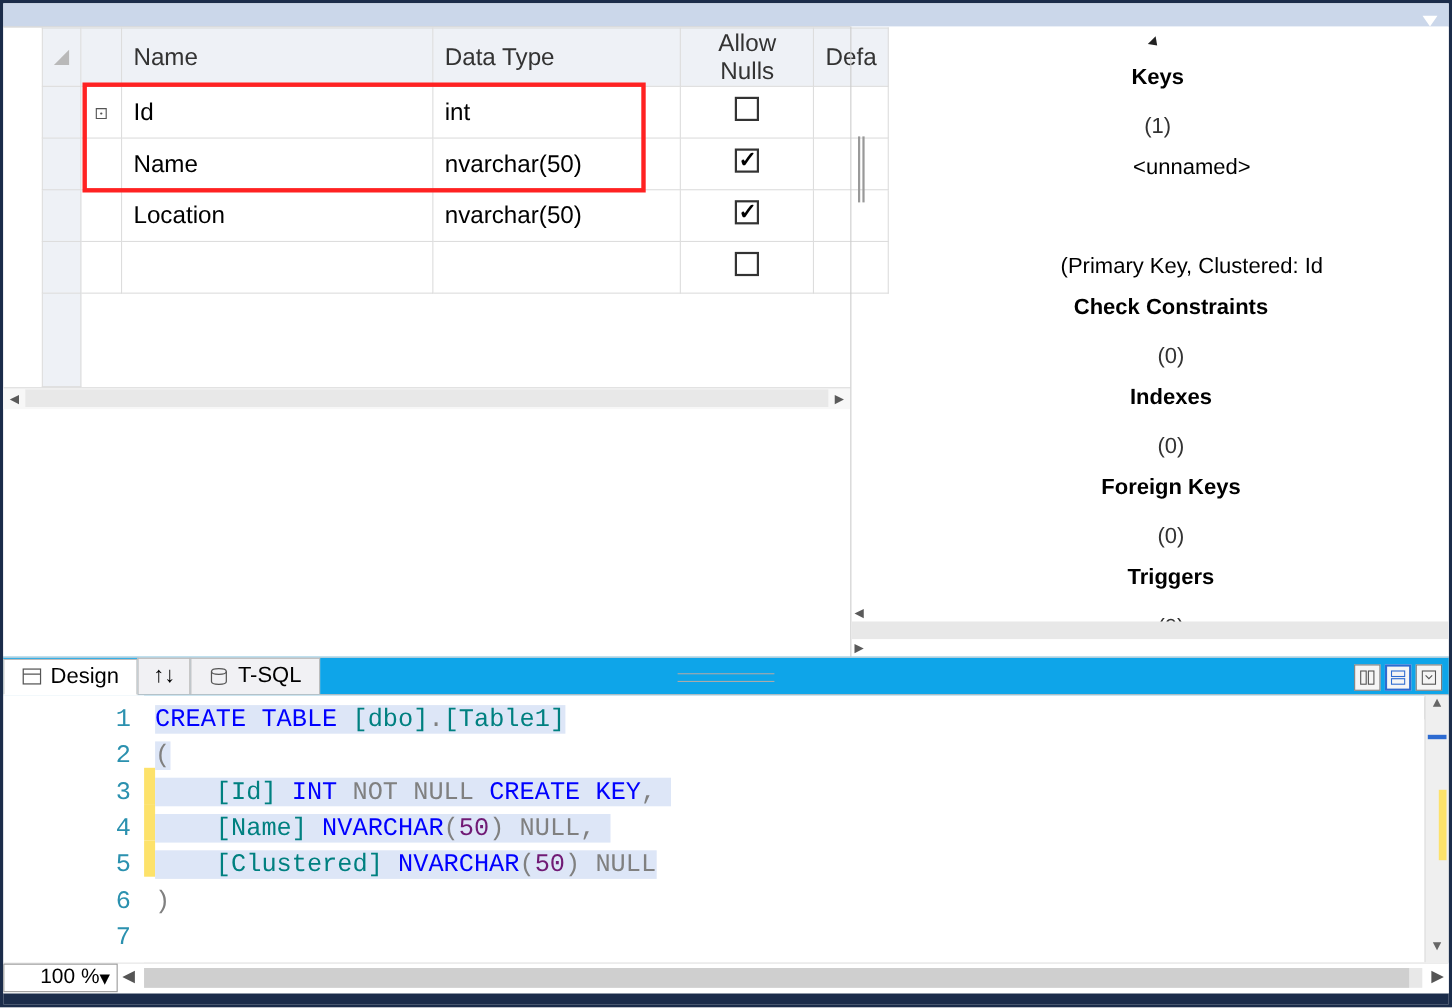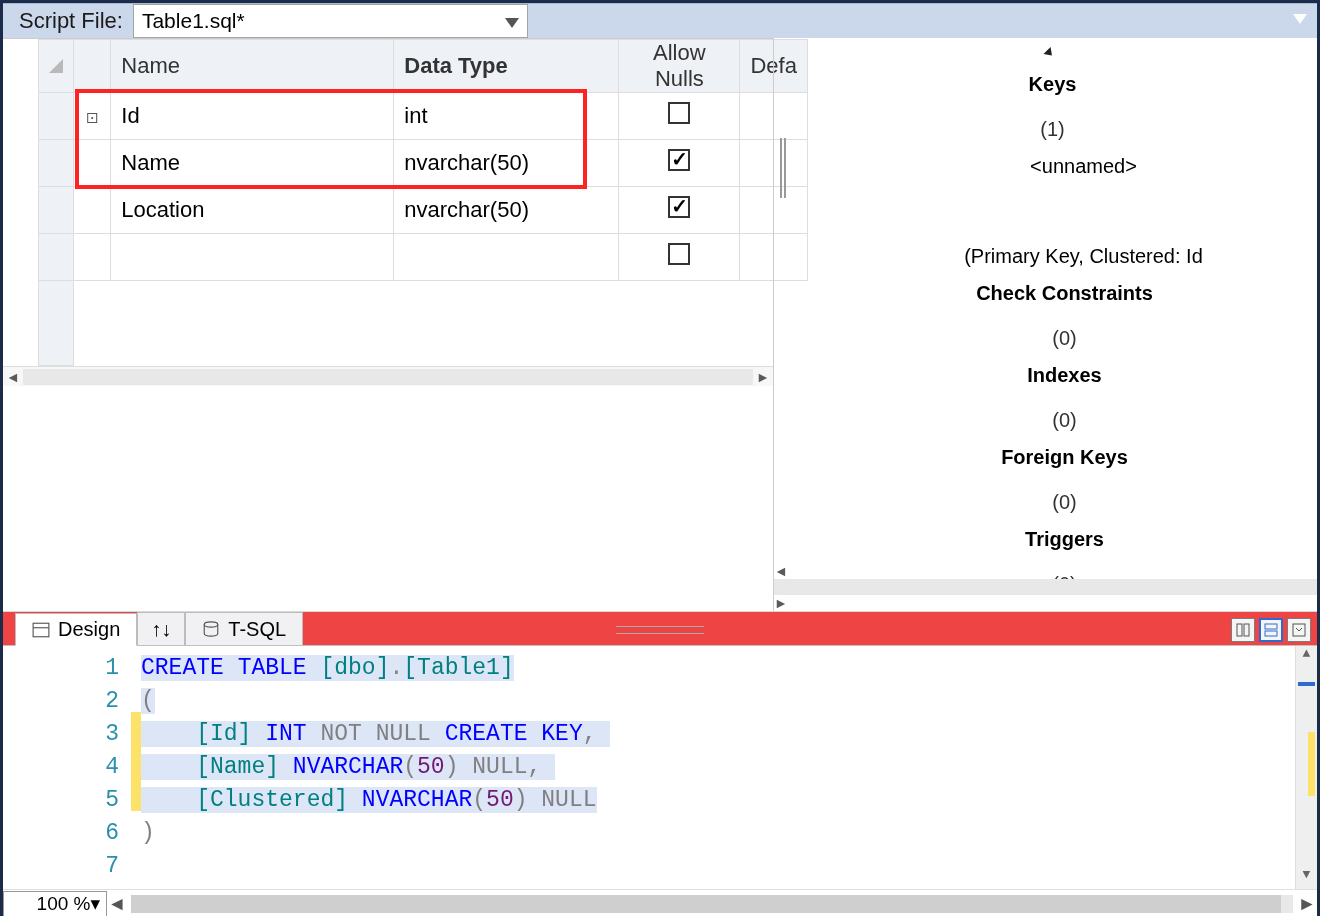--- a/index.html
+++ b/index.html
@@ -24,21 +24,21 @@
   .mid-right { flex:1; border-left:1px solid #ccc; position:relative; overflow:hidden; }
 
   
   .dgrid { border-top:1px solid #ccc; position:relative; }
   .dgrid table { border-collapse: collapse; width:100%;margin-left:35px; }
   .dgrid th, .dgrid td { border:1px solid #ddd; text-align:left; font-size:22px; font-weight:400; height:47px; padding:0 10px; }
   .dgrid th { background:#eef1f6; color:#333; }
   .dgrid .rowhead { width:34px; background:#eef1f6; }
   .dgrid .keycell { width:38px; text-align:center; }
   .dgrid .namecol { width:308px; }
-  .dgrid .typecol { width:236px;font-weight:bold; }
+  .dgrid .typecol { width:236px; }
   .dgrid .nullcol { width:128px; text-align:center; }
   .dgrid .defcol  { width:66px; }
   .chk { display:inline-block; width:22px; height:22px; border:2px solid #333; position:relative; }
   .chk.checked::after{ content:"✓"; position:absolute; left:1px; top:-4px; font-size:20px; font-weight:bold;}
   .key-icon { display:inline-block; font-size:14px; color:#555; }
   .highlight-box { position:absolute; left:72px; top:50px; width:512px; height:100px; border:4px solid #f22; pointer-events:none; z-index:5;}
   .mid-left .scrollbar-h { height:20px; background:#f7f7f7; border-top:1px solid #ddd; display:flex; align-items:center; }
   .scrollbar-h .arrow { width:20px; text-align:center; color:#5a5a5a; }
   .scrollbar-h .track { flex:1; height:16px; background:#e8e8e8; }
 
@@ -46,21 +46,21 @@
   .splitter { position:absolute; left:6px; top:100px; height:70px; width:8px; display:flex; flex-direction:column; gap:2px; }
   .splitter div{ width:6px; border-left:2px solid #999; border-right:2px solid #999; height:60px;}
   .props { padding:10px 8px 8px 22px; font-size:20px; line-height:1.85; overflow:hidden; white-space:nowrap; }
   .props .row { display:flex; align-items:center; gap:8px;flex-direction:column; }
   .props .bold { font-weight:700; }
   .props .count { font-weight:400; color:#333; }
   .props .child { padding-left:62px; }
   .tri { display:inline-block; width:0; height:0; border-left:7px solid #222; border-top:5px solid transparent; border-bottom:5px solid transparent; transform:rotate(45deg); margin-right:6px; }
 
   
-  .switcher { height:36px; background:#ef4444; border-top:1px solid #d8d8d8; border-bottom:1px solid #c0c0c0; display:flex; align-items:flex-end; padding-left:12px; position:relative;}
+  .switcher { height:36px; background:#0ea5e9; border-top:1px solid #d8d8d8; border-bottom:1px solid #c0c0c0; display:flex; align-items:flex-end; position:relative;}
   .switcher .tab { height:33px; padding:0 16px; border:1px solid #bcbcbc; border-bottom:none; background:#f1f1f4; display:flex; align-items:center; gap:8px; font-size:20px; margin-right:0px; cursor:pointer;}
   .switcher .tab.active { background:#fff; border-bottom:1px solid #fff; position:relative; top:1px;}
   .switcher .tab svg{ width:18px; height:18px; }
   .switcher .grip { position:absolute; left:50%; top:14px; width:88px; height:8px; transform:translateX(-50%); border-top:1px solid #aaa; border-bottom:1px solid #aaa; }
   .switcher .rbtns { position:absolute; right:6px; top:6px; display:flex; gap:4px; }
   .switcher .rbtns .btn{ width:24px; height:24px; border:1px solid #7c7c7c; display:flex; align-items:center; justify-content:center; cursor:pointer; background:#f5f5f5;}
   .switcher .rbtns .btn.sel{ border:2px solid #2d6bd1; }
 
   
   .codearea { flex:1; display:flex; flex-direction:column; position:relative; }
@@ -97,31 +97,20 @@
 <div class="shell">
 
   <div class="tabbar">
     <span class="dropdown-arrow">
       <svg width="14" height="10" viewBox="0 0 14 10">
           <path d="M0 0h14L7 10z" fill="#fff"></path>
         </svg>
     </span>
   </div>
 
-  <div class="toolbar">
-    <span class="label">Script File:</span>
-    <div class="file-select">
-      <span>Table1.sql*</span>
-      <span>
-        <svg width="14" height="10" viewBox="0 0 14 10">
-            <path d="M0 0h14L7 10z" fill="#555"></path>
-          </svg>
-      </span>
-    </div>
-  </div>
 
   <div class="mid">
     <div class="mid-left">
       <div class="dgrid">
         <div class="highlight-box"></div>
         <table>
           <tbody>
               <tr>
             <th class="rowhead">
               <svg width="14" height="14" viewBox="0 0 14 14">

